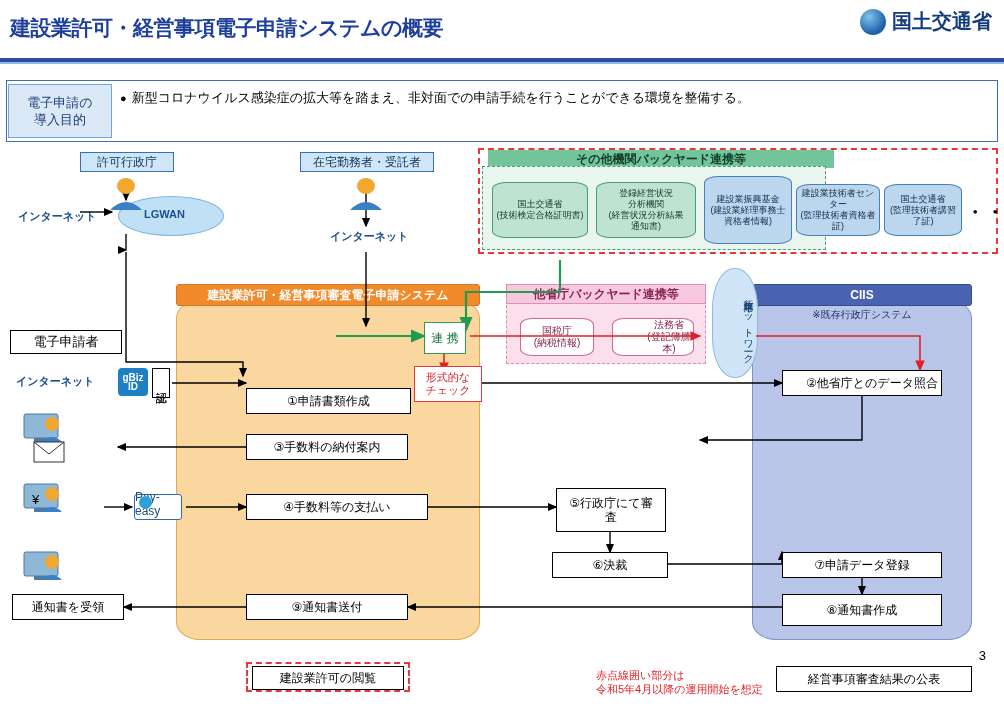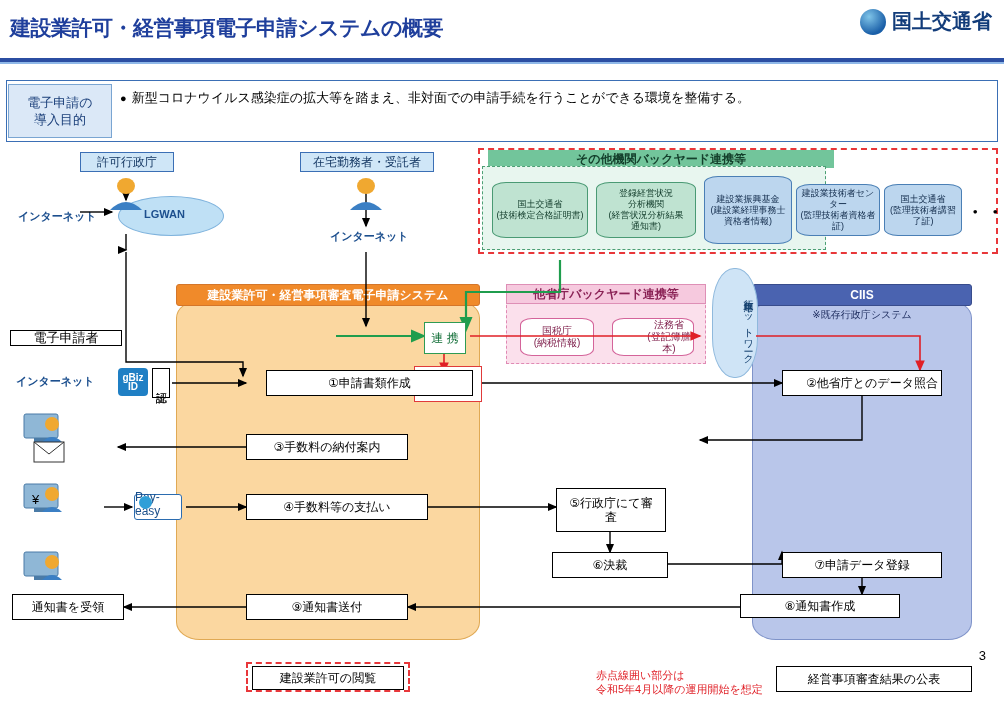--- a/index.html
+++ b/index.html
@@ -152,21 +152,21 @@
 
 <div class="actor-label" style="left:80px;top:152px;width:94px;height:20px;">許可行政庁</div>
 <div class="actor-label" style="left:300px;top:152px;width:134px;height:20px;">在宅勤務者・受託者</div>
 
 <div class="cloud" style="left:118px;top:196px;width:104px;height:38px;"></div>
 <div class="net-label" style="left:144px;top:208px;">LGWAN</div>
 <div class="net-label" style="left:18px;top:209px;">インターネット</div>
 <div class="net-label" style="left:330px;top:229px;">インターネット</div>
 <div class="net-label" style="left:16px;top:374px;">インターネット</div>
 
-<div class="abs ctr" style="left:10px;top:330px;width:112px;height:16px;border:1px solid #000;background:#fff;font-size:13px;">電子申請者</div>
+<div class="abs ctr" style="left:10px;top:330px;width:112px;height:24px;border:1px solid #000;background:#fff;font-size:13px;">電子申請者</div>
 
 <div class="abs" id="sys-orange"></div>
 <div class="abs ctr" id="sys-orange-hdr">建設業許可・経営事項審査電子申請システム</div>
 <div class="abs" id="ciis-blue"></div>
 <div class="abs ctr" id="ciis-hdr">CIIS</div>
 <div class="abs" id="ciis-sub">※既存行政庁システム</div>
 
 <div class="abs" id="pink-box"></div>
 <div class="abs ctr" id="pink-hdr">他省庁バックヤード連携等</div>
 <div class="pinkbox" style="left:520px;top:318px;width:74px;height:38px;">
@@ -297,33 +297,33 @@
 <div id="payeasy-dot"></div>
 
 <div class="greenbox" style="left:424px;top:322px;width:42px;height:32px;">連 携</div>
 <div class="redbox" style="left:414px;top:366px;width:68px;height:36px;">
   <div>
     <div>形式的な</div>
     <div>チェック</div>
   </div>
 </div>
 
-<div class="pbox" style="left:246px;top:370px;width:207px;height:26px;margin-left:20px;">①申請書類作成</div>
+<div class="pbox" style="left:246px;top:388px;width:165px;height:26px;">①申請書類作成</div>
 <div class="pbox" style="left:782px;top:370px;width:160px;height:26px;padding-left:20px;">②他省庁とのデータ照合</div>
 <div class="pbox" style="left:246px;top:434px;width:162px;height:26px;">③手数料の納付案内</div>
 <div class="pbox" style="left:246px;top:494px;width:182px;height:26px;">④手数料等の支払い</div>
 <div class="pbox" style="left:556px;top:488px;width:110px;height:44px;">
   <div>
     <div>⑤行政庁にて審</div>
     <div>査</div>
   </div>
 </div>
 <div class="pbox" style="left:552px;top:552px;width:116px;height:26px;">⑥決裁</div>
 <div class="pbox" style="left:782px;top:552px;width:160px;height:26px;">⑦申請データ登録</div>
-<div class="pbox" style="left:740px;top:594px;width:160px;height:24px;">⑧通知書作成</div>
+<div class="pbox" style="left:782px;top:594px;width:160px;height:32px;">⑧通知書作成</div>
 <div class="pbox" style="left:246px;top:594px;width:162px;height:26px;">⑨通知書送付</div>
 
 <div class="pbox" style="left:12px;top:594px;width:112px;height:26px;">通知書を受領</div>
 <div class="abs" id="dashed-red-bottom"></div>
 <div class="pbox" style="left:252px;top:666px;width:152px;height:24px;border:1px solid #000;">建設業許可の閲覧</div>
 <div class="pbox" style="left:776px;top:666px;width:196px;height:26px;">経営事項審査結果の公表</div>
 
 <div class="abs" id="red-note">
   <div>赤点線囲い部分は</div>
   <div>令和5年4月以降の運用開始を想定</div>

